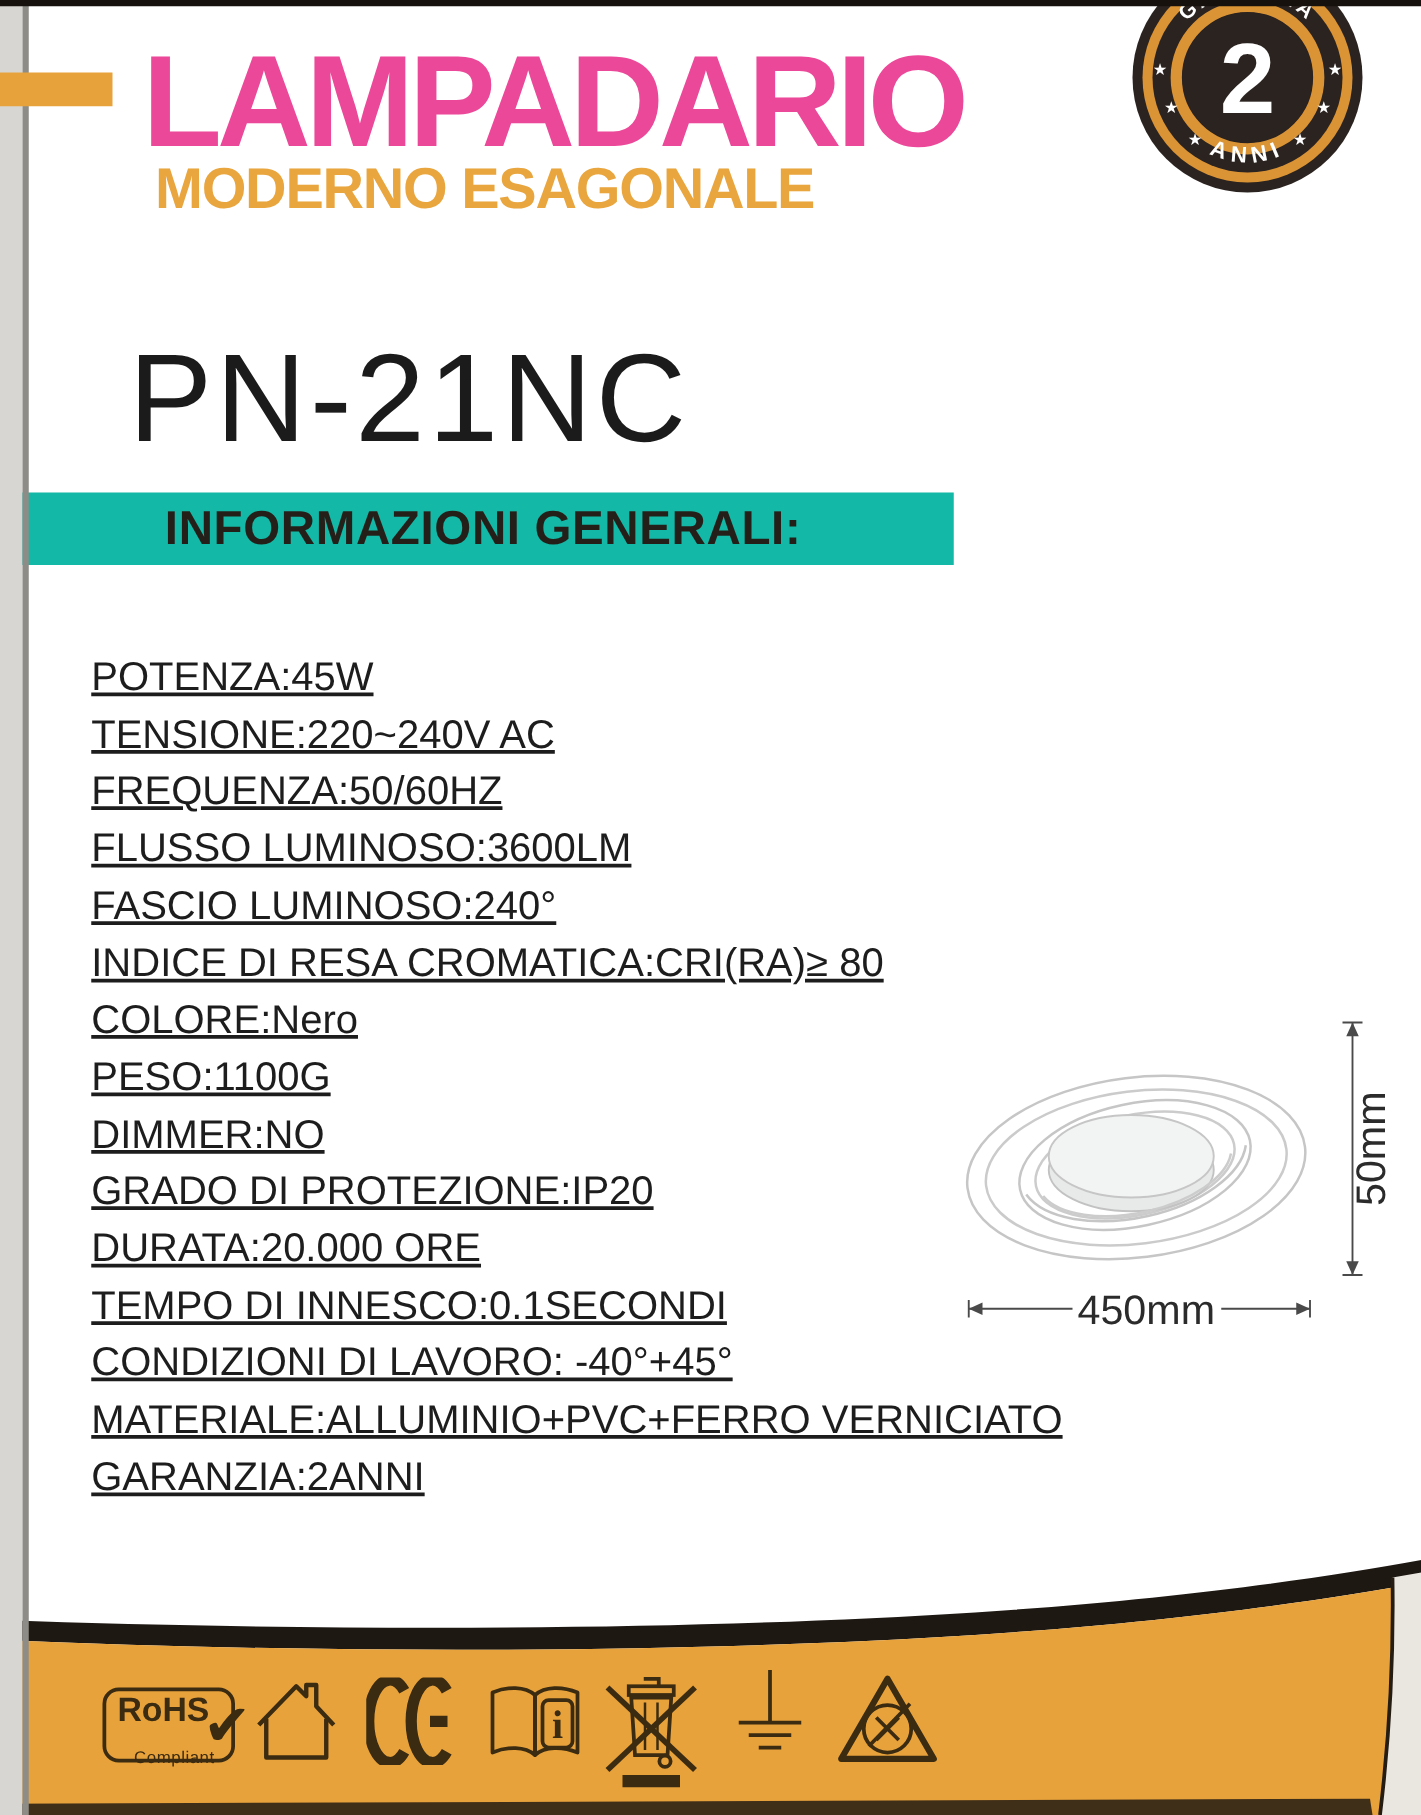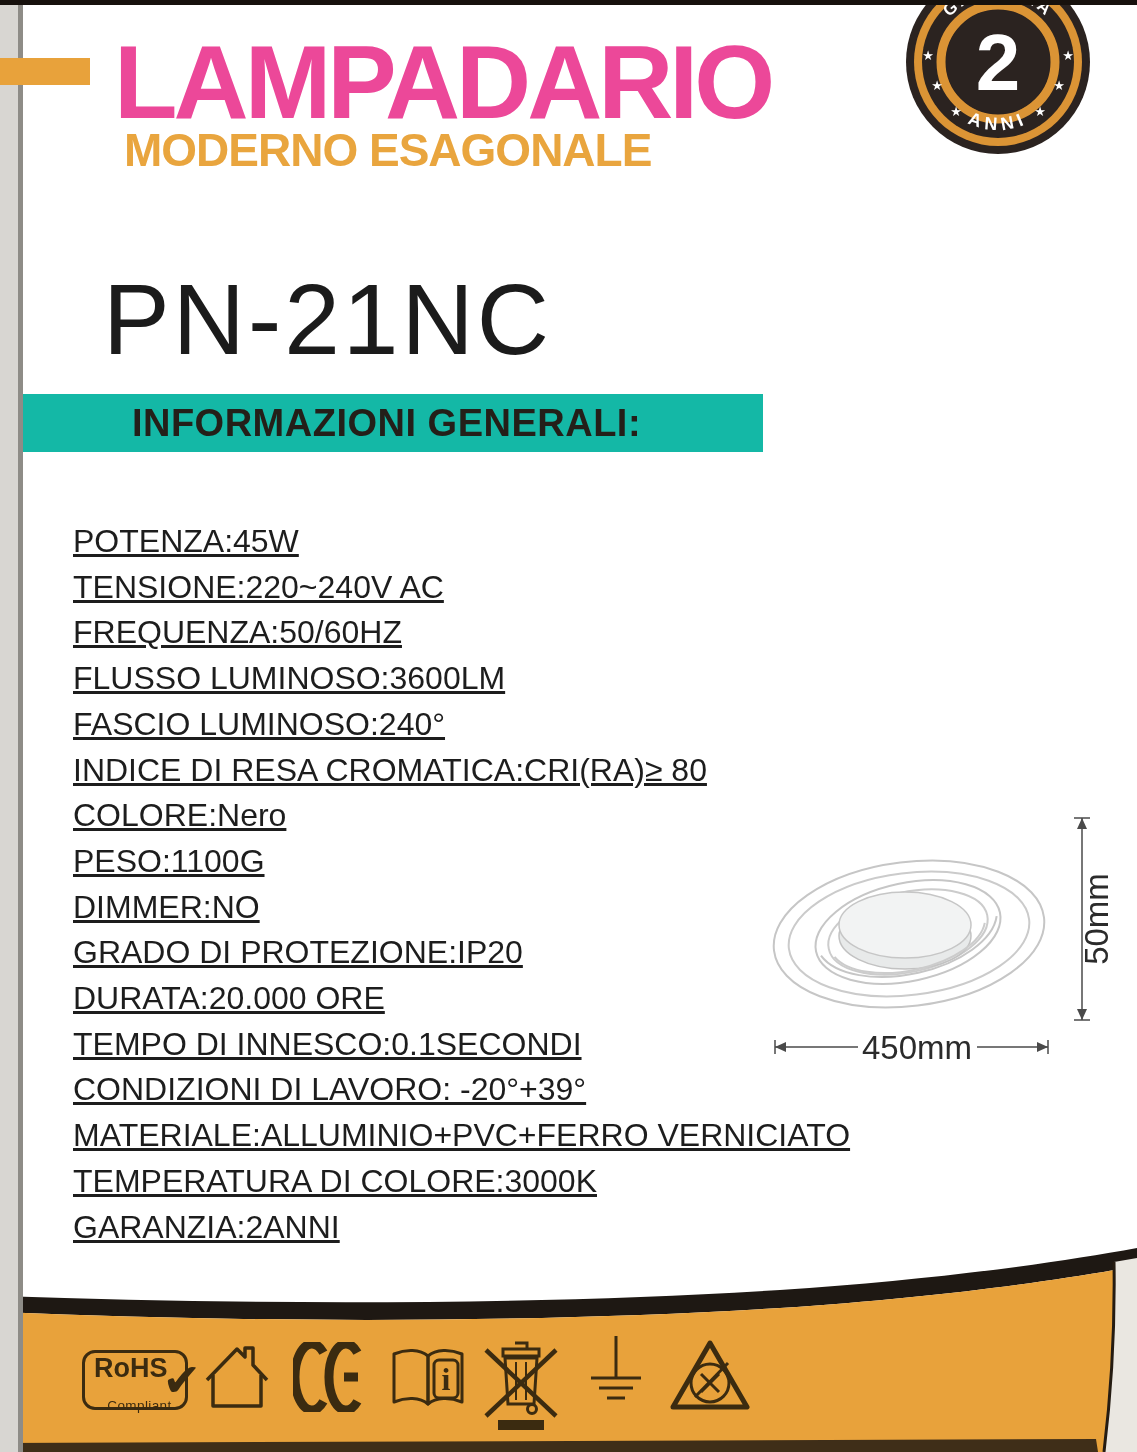--- a/index.html
+++ b/index.html
@@ -96,23 +96,22 @@
       <div class="spec-line">FREQUENZA:50/60HZ</div>
       <div class="spec-line">FLUSSO LUMINOSO:3600LM</div>
       <div class="spec-line">FASCIO LUMINOSO:240°</div>
       <div class="spec-line">INDICE DI RESA CROMATICA:CRI(RA)≥ 80</div>
       <div class="spec-line">COLORE:Nero</div>
       <div class="spec-line">PESO:1100G</div>
       <div class="spec-line">DIMMER:NO</div>
       <div class="spec-line">GRADO DI PROTEZIONE:IP20</div>
       <div class="spec-line">DURATA:20.000 ORE</div>
       <div class="spec-line">TEMPO DI INNESCO:0.1SECONDI</div>
-      <div class="spec-line">CONDIZIONI DI LAVORO: -20°+39°</div>
+      <div class="spec-line">CONDIZIONI DI LAVORO: -40°+45°</div>
       <div class="spec-line">MATERIALE:ALLUMINIO+PVC+FERRO VERNICIATO</div>
-      <div class="spec-line">TEMPERATURA DI COLORE:3000K</div>
       <div class="spec-line">GARANZIA:2ANNI</div>
     </div>
 
   <svg class="diagram" width="397" height="280" viewBox="0 0 397 280">
 
     <g transform="rotate(-7 169 139)">
       <ellipse cx="169" cy="139" rx="136" ry="72" fill="#ffffff" stroke="#c6c6c6" stroke-width="2"></ellipse>
       <ellipse cx="169" cy="139" rx="121" ry="61" fill="none" stroke="#cbcbcb" stroke-width="2"></ellipse>
     </g>
 

